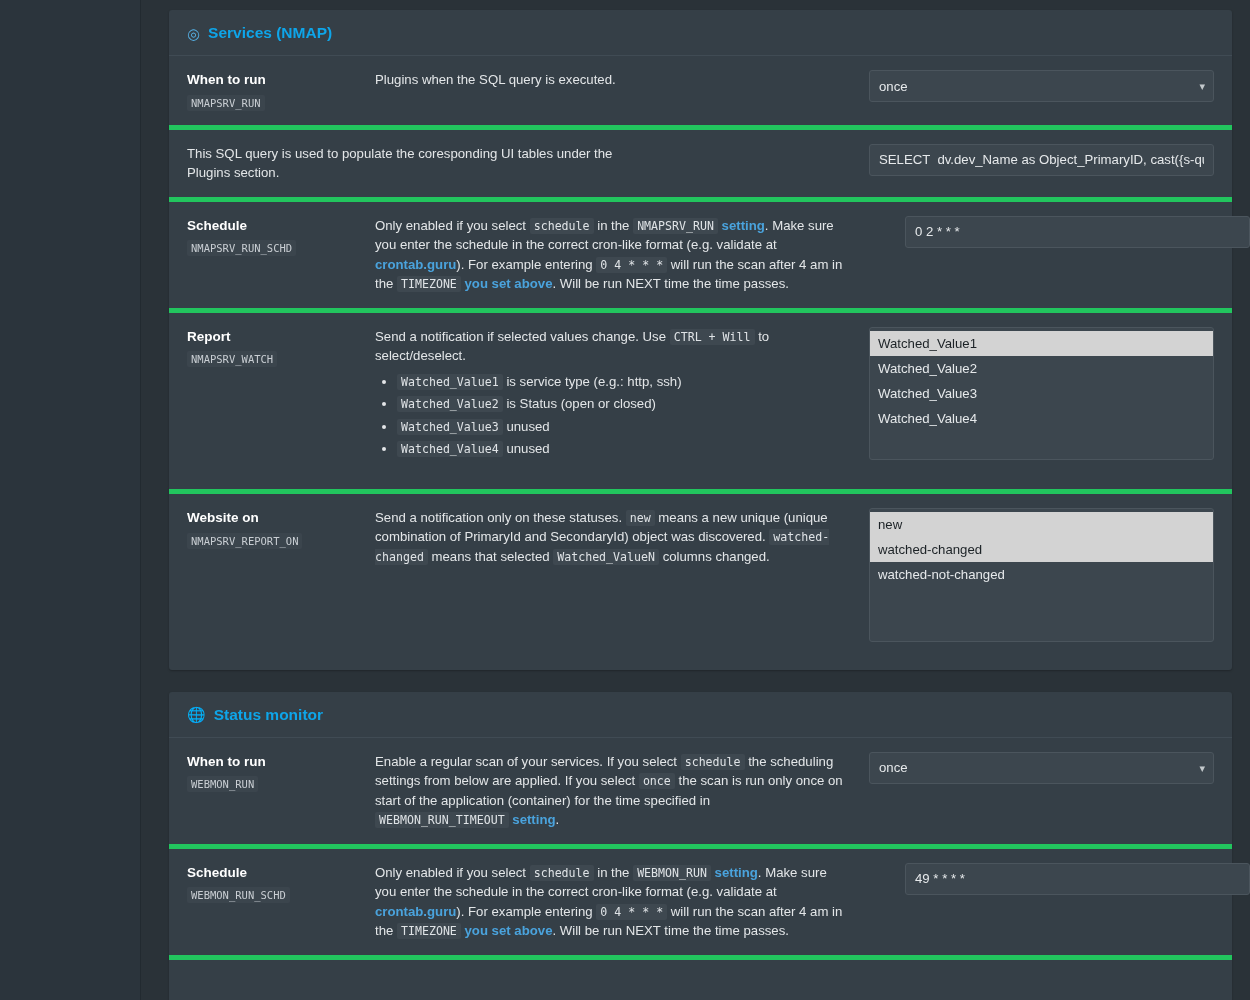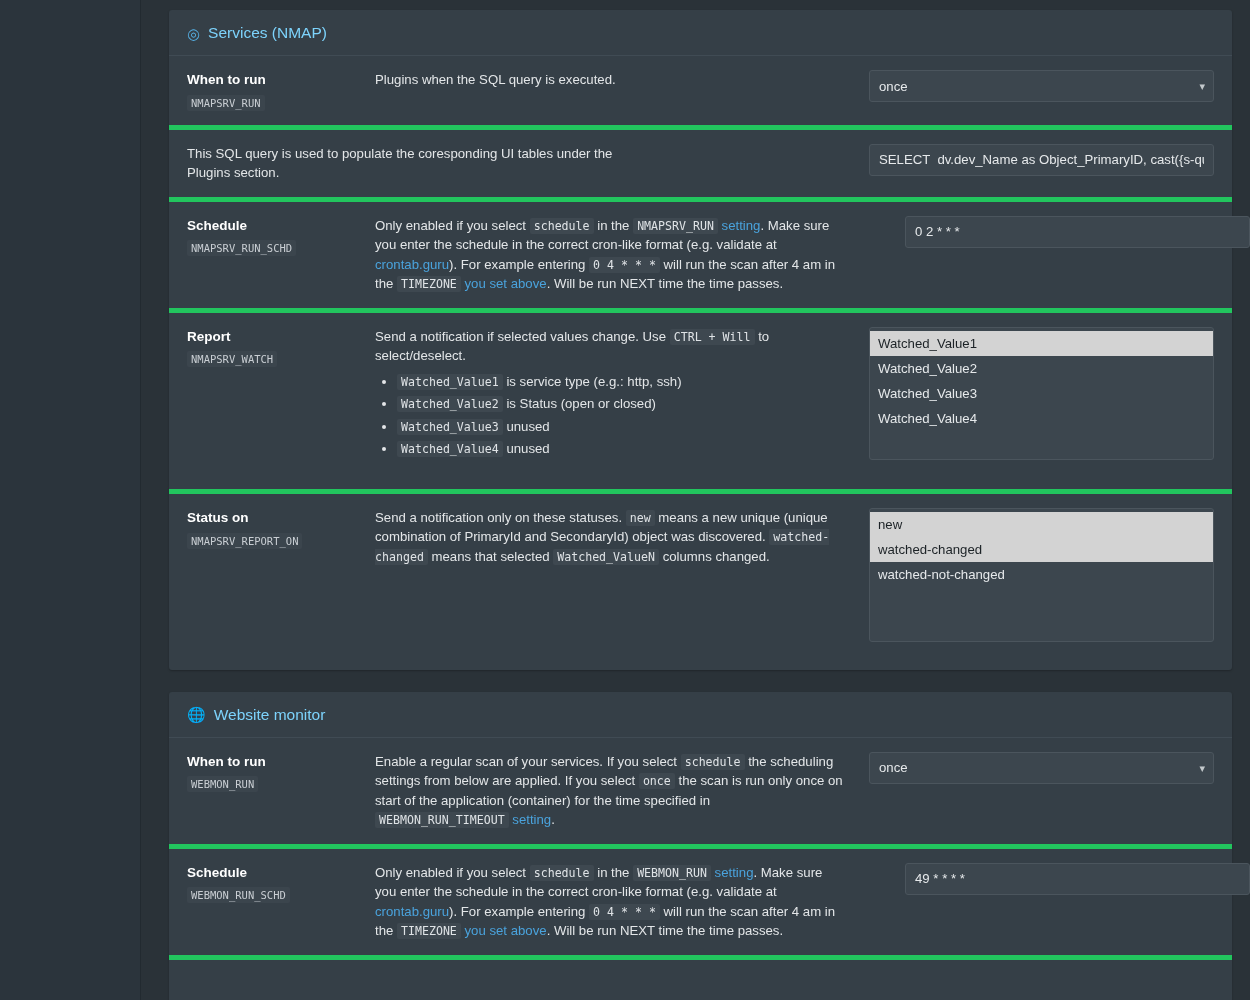--- a/index.html
+++ b/index.html
@@ -46,23 +46,23 @@
     box-shadow: 0 1px 2px rgba(0,0,0,0.25);
   }
   .card-header {
     display: flex;
     align-items: center;
     gap: 8px;
     padding: 14px 18px 13px 18px;
     border-bottom: 1px solid #404b54;
   }
   .card-header .title {
-    color: #7dd3fc;
+    color: #0ea5e9;
     font-size: 15.5px;
-    font-weight: 400;
+    font-weight: 700;
   }
   .hdr-icon {
     color: #55aee2;
     font-size: 15px;
     line-height: 1;
     display: inline-block;
   }
   .rows { padding: 0 0 14px 0; }
   .row {
     display: flex;
@@ -106,20 +106,21 @@
     font-family: "DejaVu Sans Mono", monospace;
     font-size: 11.6px;
     background: #3e4850;
     color: #dfe3e6;
     padding: 1px 4px;
     border-radius: 2px;
   }
   .col-desc a, .lnk {
     color: #4aa3dd;
     text-decoration: none;
+    font-weight: bold;
   }
   .col-desc ul {
     margin: 6px 0 16px 0;
     padding-left: 22px;
   }
   .col-desc li { margin: 3px 0; }
   .col-field {
     flex: 0 0 345px;
     width: 345px;
     margin-left: auto;
@@ -241,42 +242,42 @@
               <div class="opt">Watched_Value2</div>
               <div class="opt">Watched_Value3</div>
               <div class="opt">Watched_Value4</div>
               <div class="opt">&nbsp;</div>
             </div>
           </div>
         </div>
 
         <div class="row">
           <div class="col-label">
-            <div class="lbl">Status on</div>
+            <div class="lbl">Website on</div>
             <span class="code-key">NMAPSRV_REPORT_ON</span>
           </div>
           <div class="col-desc">Send a notification only on these statuses. <code>new</code> means a new unique (unique combination of PrimaryId and SecondaryId) object was discovered. <code>watched-changed</code> means that selected <code>Watched_ValueN</code> columns changed.</div>
           <div class="col-field">
             <div class="multi">
               <div class="opt sel">new</div>
               <div class="opt sel">watched-changed</div>
               <div class="opt">watched-not-changed</div>
               <div class="opt">&nbsp;</div>
               <div class="opt">&nbsp;</div>
             </div>
           </div>
         </div>
 
       </div>
     </div>
 
     <div class="card" style="margin-top:22px;">
       <div class="card-header">
         <span class="hdr-icon">🌐</span>
-        <span class="title">Website monitor</span>
+        <span class="title">Status monitor</span>
       </div>
       <div class="rows">
 
         <div class="row">
           <div class="col-label">
             <div class="lbl">When to run</div>
             <span class="code-key">WEBMON_RUN</span>
           </div>
           <div class="col-desc">Enable a regular scan of your services. If you select <code>schedule</code> the scheduling settings from below are applied. If you select <code>once</code> the scan is run only once on start of the application (container) for the time specified in <code>WEBMON_RUN_TIMEOUT</code> <a class="lnk">setting</a>.</div>
           <div class="col-field">

